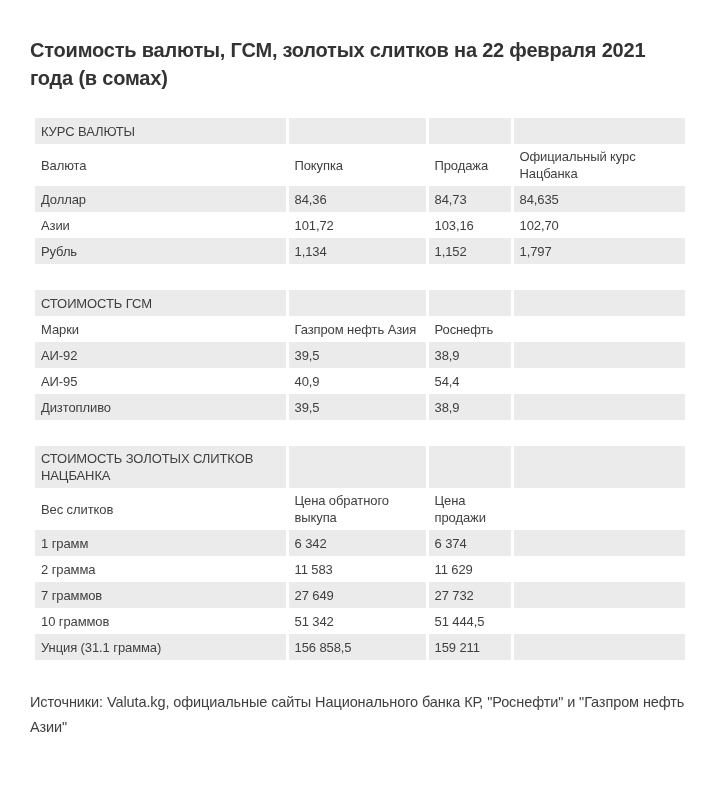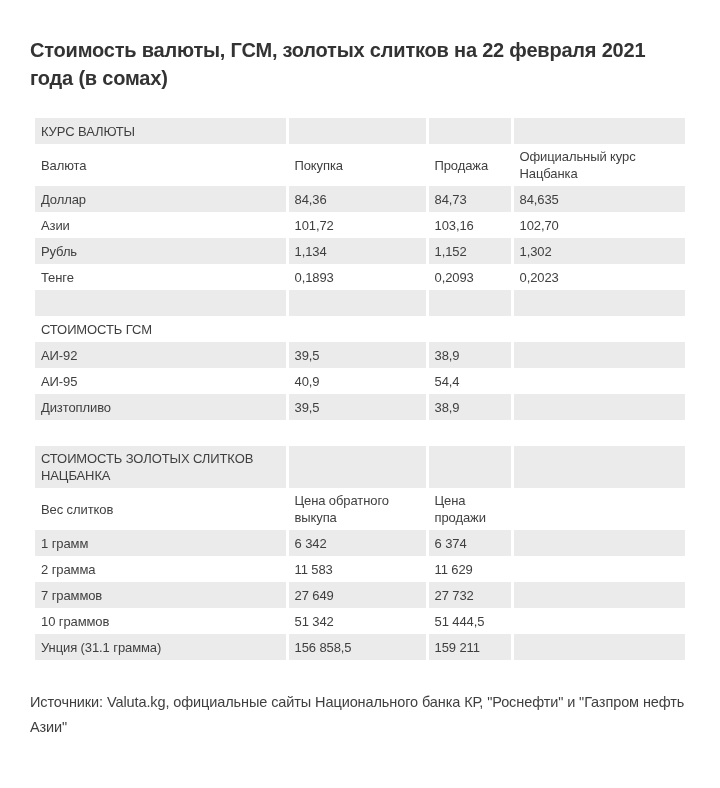--- a/index.html
+++ b/index.html
@@ -92,38 +92,38 @@
         <tr>
           <td>Азии</td>
           <td>101,72</td>
           <td>103,16</td>
           <td>102,70</td>
         </tr>
         <tr>
           <td>Рубль</td>
           <td>1,134</td>
           <td>1,152</td>
-          <td>1,302</td>
-        </tr>
-        <tr>
-          <td>Тенге</td>
-          <td>0,1893</td>
-          <td>0,2093</td>
-          <td>0,2023</td>
+          <td>1,797</td>
         </tr>
         <tr>
           <td></td>
           <td></td>
           <td></td>
           <td></td>
         </tr>
         <tr>
           <td>СТОИМОСТЬ ГСМ</td>
           <td></td>
           <td></td>
+          <td></td>
+        </tr>
+        <tr>
+          <td>Марки</td>
+          <td>Газпром нефть Азия</td>
+          <td>Роснефть</td>
           <td></td>
         </tr>
         <tr>
           <td>АИ-92</td>
           <td>39,5</td>
           <td>38,9</td>
           <td></td>
         </tr>
         <tr>
           <td>АИ-95</td>

